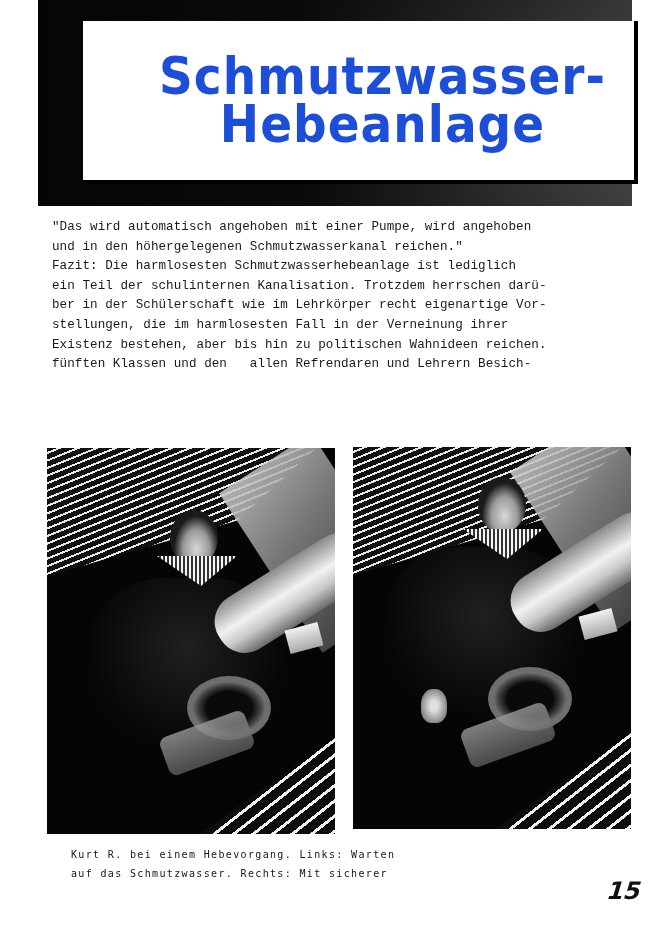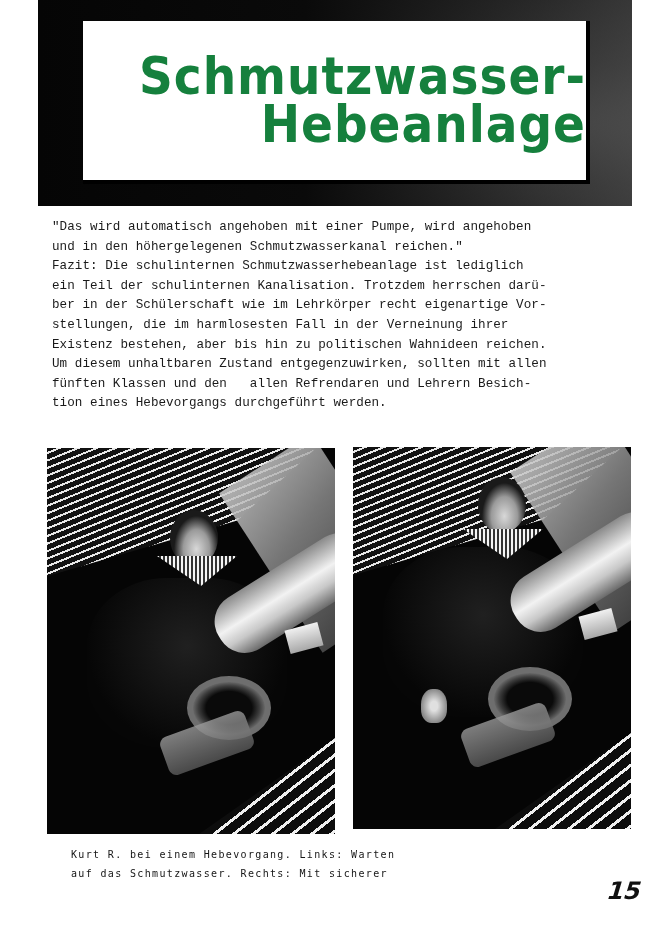--- a/index.html
+++ b/index.html
@@ -19,24 +19,25 @@
     .top-photo::after {
       content: ""; position: absolute; inset: 0;
       background: linear-gradient(90deg, #050505 0%, #0a0a0a 45%, rgba(60,60,60,0.55) 85%, rgba(80,80,80,0.6) 100%);
       pointer-events: none;
     }
     .sign {
       position: absolute; left: 45px; top: 21px; width: 503px; height: 159px;
       background: #ffffff;
       border-right: 4px solid #000; border-bottom: 4px solid #000;
       z-index: 2;
-      text-align: right;
+      text-align: center;
       font-family: "DejaVu Sans", sans-serif;
       font-weight: bold;
-      color: #15803d;
+      color: #1d4ed8;
+      padding-left: 48px;
     }
     .sign-line {
       display: block;
       font-size: 47px;
       letter-spacing: 1px;
       line-height: 48px;
       transform: scaleY(1.08);
     }
     .sign-line.l1 { margin-top: 32px; }
     
@@ -155,28 +156,26 @@
 <div class="top-photo">
   <div class="sign">
     <span class="sign-line l1">Schmutzwasser-</span>
     <span class="sign-line l2">Hebeanlage</span>
   </div>
 </div>
 
 <div class="body-text">
   <span class="line">"Das wird automatisch angehoben mit einer Pumpe, wird angehoben</span>
   <span class="line">und in den höhergelegenen Schmutzwasserkanal reichen."</span>
-  <span class="line">Fazit: Die schulinternen Schmutzwasserhebeanlage ist lediglich</span>
+  <span class="line">Fazit: Die harmlosesten Schmutzwasserhebeanlage ist lediglich</span>
   <span class="line">ein Teil der schulinternen Kanalisation. Trotzdem herrschen darü-</span>
   <span class="line">ber in der Schülerschaft wie im Lehrkörper recht eigenartige Vor-</span>
   <span class="line">stellungen, die im harmlosesten Fall in der Verneinung ihrer</span>
   <span class="line">Existenz bestehen, aber bis hin zu politischen Wahnideen reichen.</span>
-  <span class="line">Um diesem unhaltbaren Zustand entgegenzuwirken, sollten mit allen</span>
   <span class="line">fünften Klassen und den   allen Refrendaren und Lehrern Besich-</span>
-  <span class="line">tion eines Hebevorgangs durchgeführt werden.</span>
 </div>
 
 <div class="photo left">
   <div class="grate"></div>
   <div class="wall"></div>
   <div class="body-mass"></div>
   <div class="person-head"></div>
   <div class="collar"></div>
   <div class="pipe"></div>
   <div class="box"></div>

